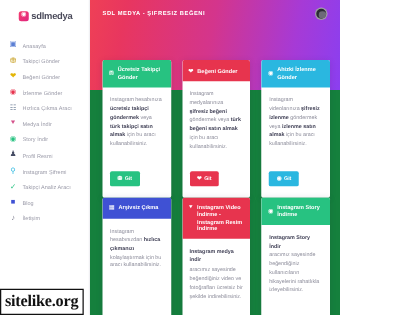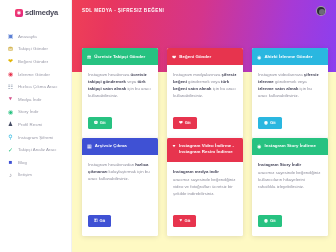--- a/index.html
+++ b/index.html
@@ -2,21 +2,21 @@
 <html><head>
 <meta charset="utf-8">
 <style>
   * { box-sizing: border-box; margin: 0; padding: 0; }
   html, body {
     width: 336px; height: 252px;
     overflow: hidden;
     font-family: "Liberation Sans", sans-serif;
     background: #ffffff;
   }
-  #app { position: relative; width: 336px; height: 252px; display: flex; background:#fef9c3; }
+  #app { position: relative; width: 272px; height: 252px; display: flex; background:#15803d; }
 
   
   .sidebar {
     width: 72px; height: 252px;
     background: #ffffff;
     border-right: 1px solid #f0f0f3;
     flex: 0 0 72px;
     padding-top: 4px;
     position: relative;
     z-index: 5;
@@ -264,13 +264,14 @@
           </div>
           <div class="card-body"><b class="lead">Instagram Story İndir</b><span>aracımız sayesinde beğendiğiniz kullanıcıların hikayelerini rahatlıkla izleyebilirsiniz.</span><b></b><span></span><b></b><span></span></div>
           <div class="card-foot"><button class="btn c-green">
               <span class="bico">◉</span>
               <span>Git</span>
             </button></div>
         </div>
       </div>
   </main>
 
+  <div class="watermark">sitelike.org</div>
 </div>
 
 </body></html>

